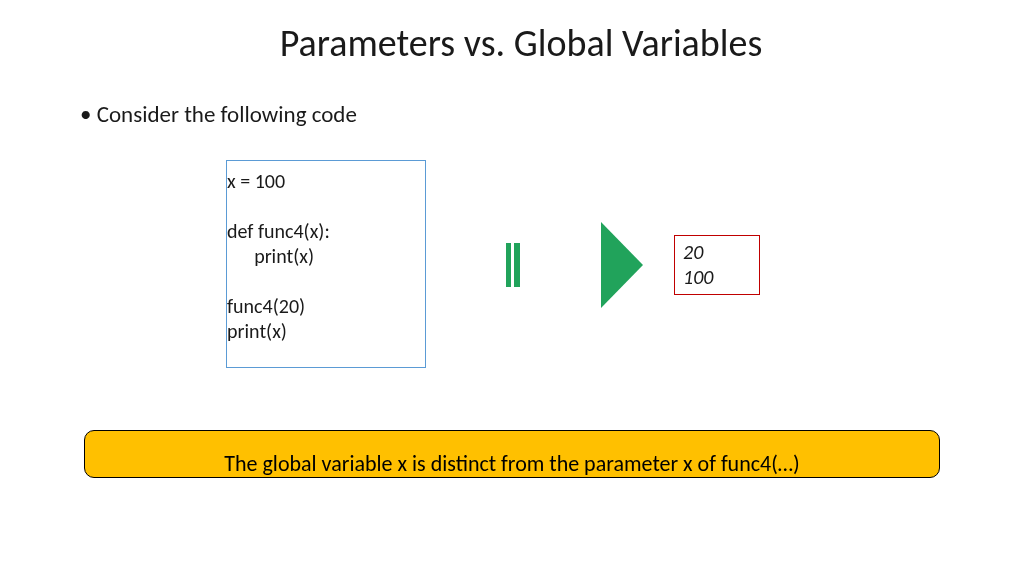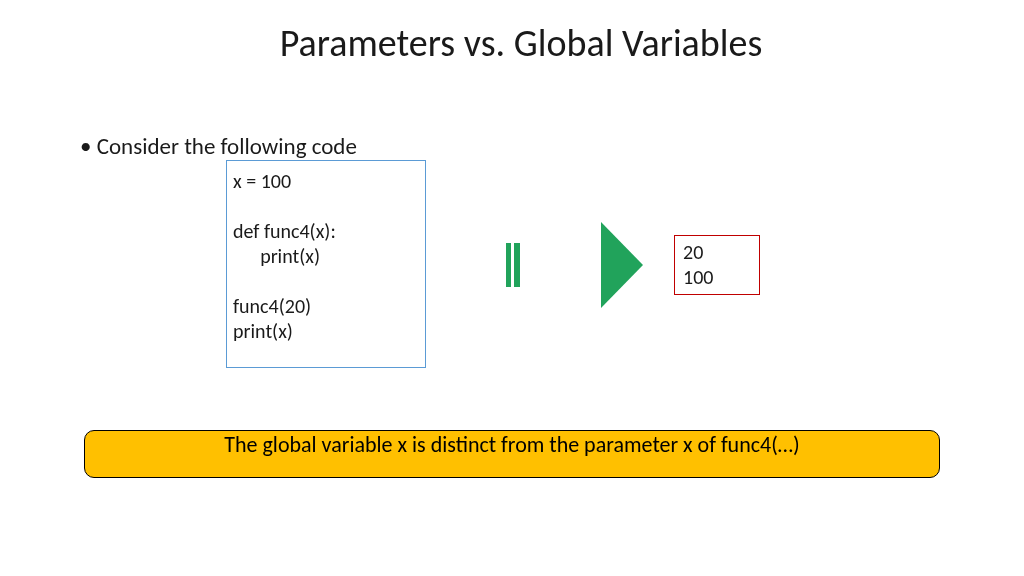--- a/index.html
+++ b/index.html
@@ -24,34 +24,33 @@
     font-weight: 400;
     color: #1a1a1a;
   }
 
   .bullet-line {
     position: absolute;
     top: 100px;
     left: 80px;
     font-size: 23px;
     color: #1a1a1a;
-    margin-top: 32px;
   }
   .bullet-line::before {
     content: "• ";
   }
 
   .code-box {
     position: absolute;
     top: 160px;
     left: 226px;
     width: 200px;
     height: 208px;
     border: 1px solid #5b9bd5;
-    padding: 8px 6px;
+    padding: 8px 0;
     box-sizing: border-box;
     font-size: 20px;
     line-height: 1.25;
     color: #1a1a1a;
     white-space: pre;
   }
 
   .arrow-container {
     position: absolute;
     top: 222px;
@@ -98,33 +97,34 @@
     left: 674px;
     width: 86px;
     height: 60px;
     border: 1px solid #c00000;
     padding: 4px 8px;
     box-sizing: border-box;
     font-size: 20px;
     line-height: 1.25;
     color: #1a1a1a;
     white-space: pre;
+    font-style: italic;
   }
 
   .highlight-banner {
     position: absolute;
     left: 84px;
     right: 84px;
     top: 430px;
     height: 48px;
     background: #ffc000;
     border: 1.5px solid #000;
     border-radius: 10px;
     display: flex;
-    align-items: flex-start;
+    align-items: flex-end;
     justify-content: center;
     font-size: 22px;
     color: #000;
     box-sizing: border-box;
   }
 </style>
 </head>
 <body>
 
 <div class="title">Parameters vs. Global Variables</div>

